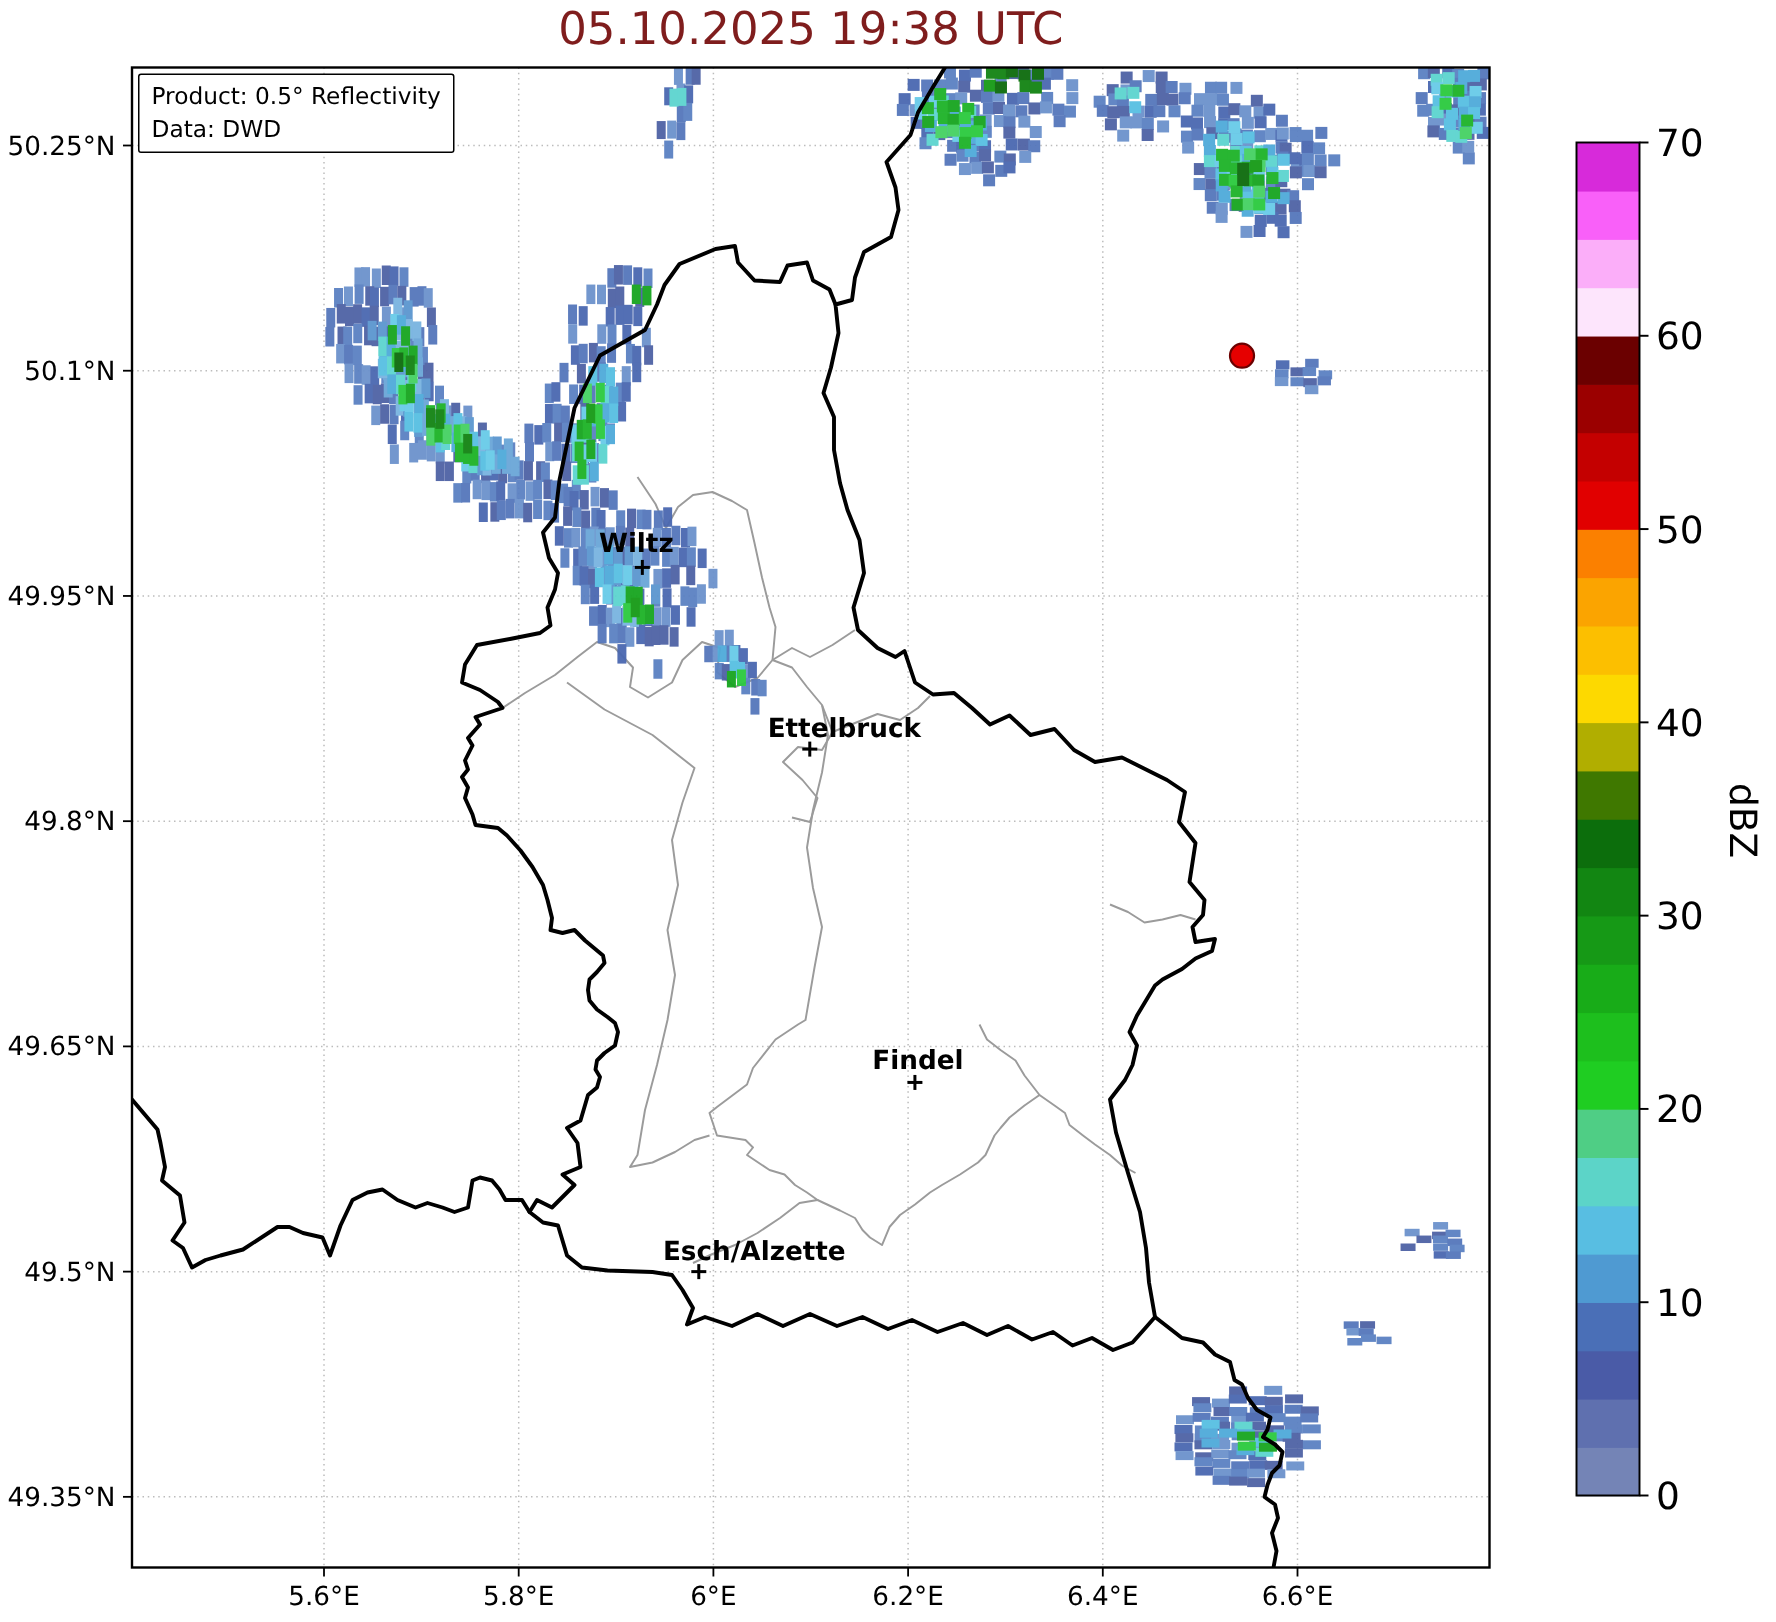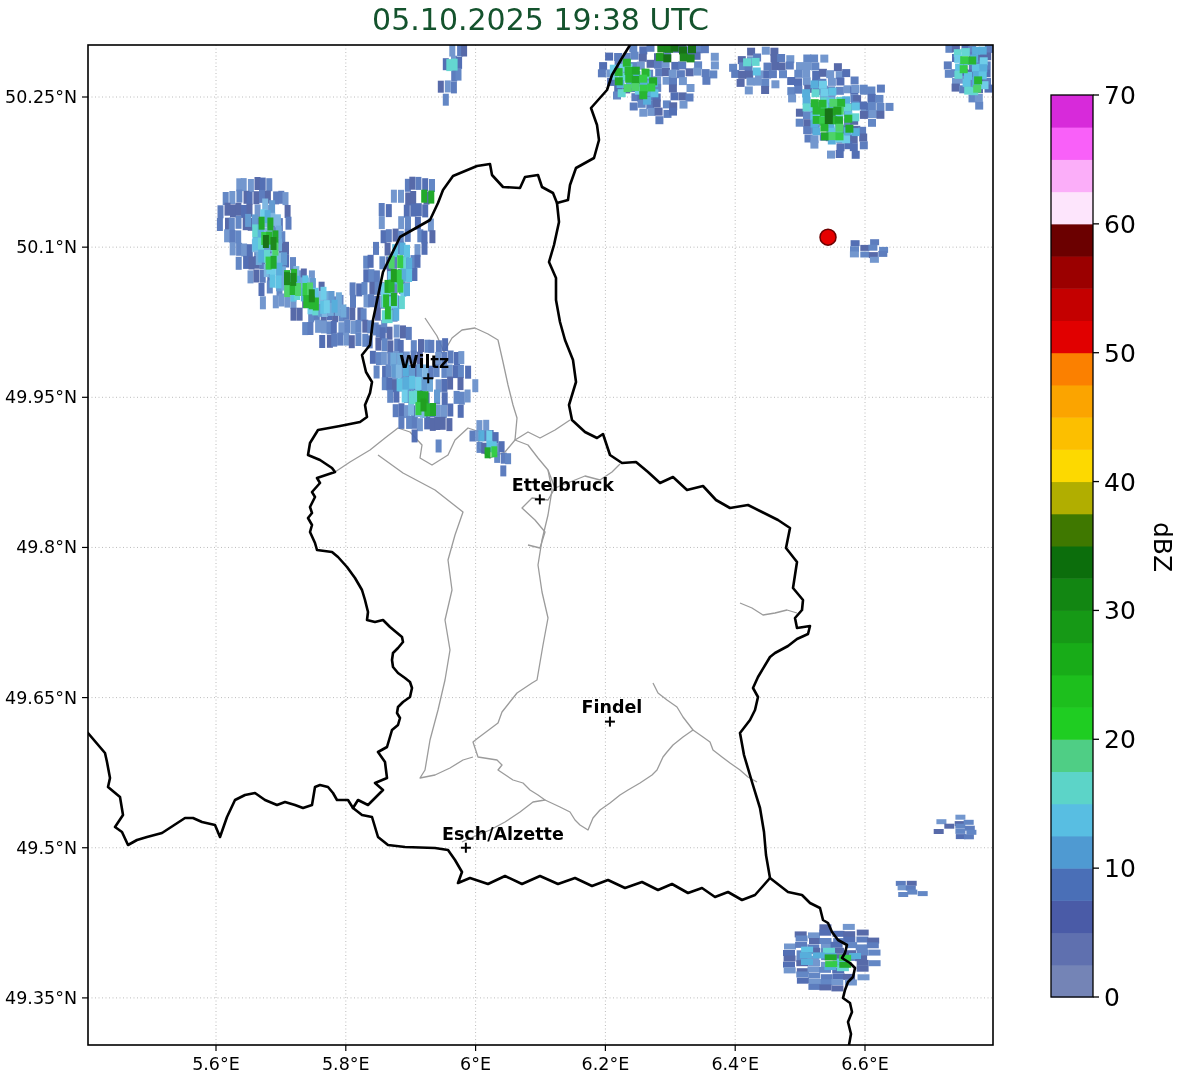--- a/index.html
+++ b/index.html
@@ -1,20 +1,20 @@
 <!DOCTYPE html>
 <html><head>
 <meta charset="utf-8">
 <style>
   html,body{margin:0;padding:0;background:#ffffff;}
   #canvas{position:relative;width:1184px;height:1081px;background:#ffffff;
           font-family:"DejaVu Sans","Liberation Sans",sans-serif;overflow:hidden;}
   #map-svg{position:absolute;left:0;top:0;}
   .title{position:absolute;left:88px;top:2px;width:905px;text-align:center;
-         font-size:30px;color:#14532d;}
+         font-size:30px;color:#7f1d1d;}
   .info-box{position:absolute;left:92px;top:49px;background:#ffffff;
             border:1.5px solid #000;border-radius:2px;padding:3px 8px 4px 8px;
             font-size:15.5px;line-height:1.42;color:#000;z-index:5;}
   .cbar-label{position:absolute;left:1162px;top:547px;font-size:25px;color:#000;
               transform:translate(-50%,-50%) rotate(90deg);white-space:nowrap;}
 </style>
 </head>
 <body>
 
 <div id="canvas">
@@ -1153,14 +1153,18 @@
         <text x="1104" y="877.1428571428571">10</text>
         <text x="1104" y="748.2857142857142">20</text>
         <text x="1104" y="619.4285714285714">30</text>
         <text x="1104" y="490.57142857142856">40</text>
         <text x="1104" y="361.71428571428567">50</text>
         <text x="1104" y="232.8571428571429">60</text>
         <text x="1104" y="104">70</text>
       </g>
     </svg>
   <div class="title">05.10.2025 19:38 UTC</div>
+  <div class="info-box">
+    <div>Product: 0.5° Reflectivity</div>
+    <div>Data: DWD</div>
+  </div>
   <div class="cbar-label">dBZ</div>
 </div>
 
 </body></html>

